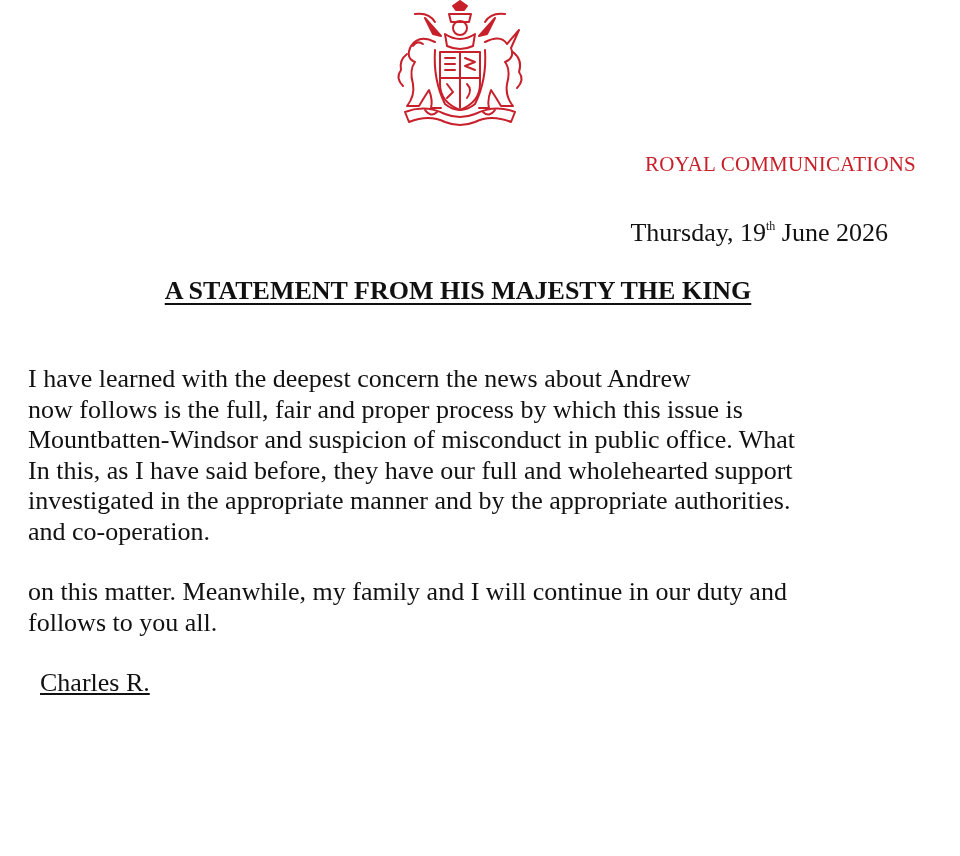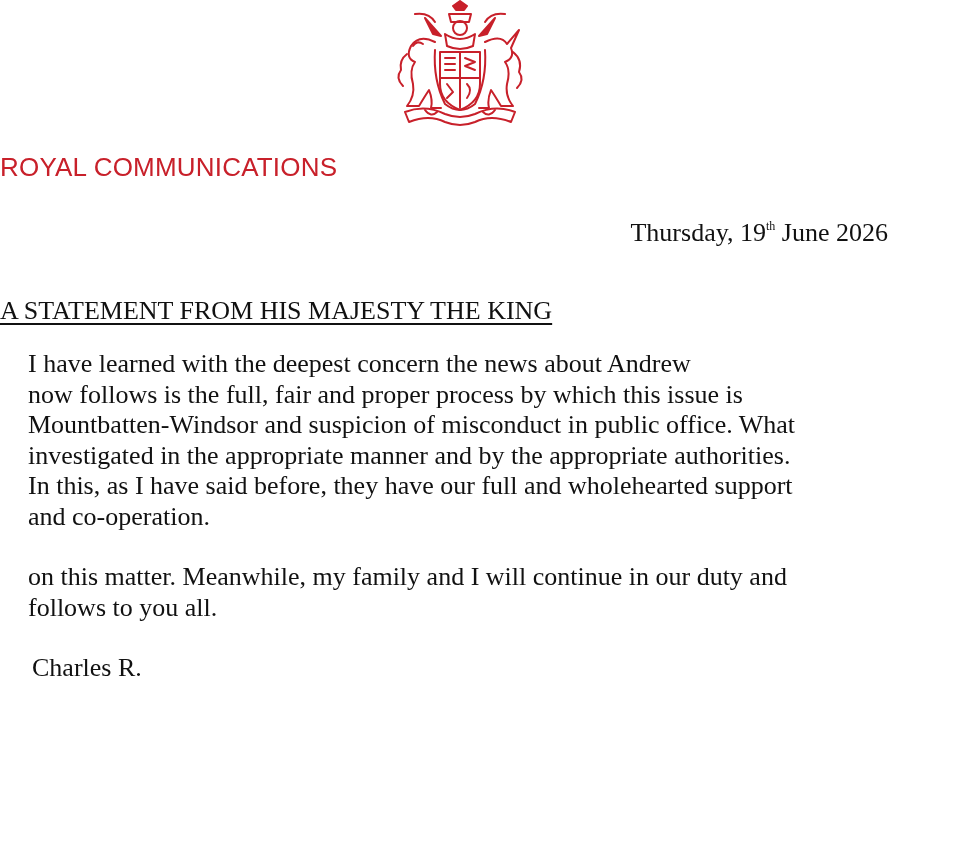--- a/index.html
+++ b/index.html
@@ -20,68 +20,70 @@
       left: 385px;
       top: 0px;
       width: 150px;
       height: 128px;
     }
     .letterhead {
       position: absolute;
       left: 0;
       width: 916px;
       top: 152px;
-      text-align: left;
-      font-family: Liberation Sans, sans-serif;
-      font-size: 26px;
+      text-align: right;
+      font-family: Liberation Serif, serif;
+      font-size: 21px;
       letter-spacing: 0.2px;
       color: var(--accent, #c8202a);
     }
     .date {
       position: absolute;
       right: 72px;
       top: 218px;
       font-size: 26px;
       color: #111;
     }
     .date sup {
       font-size: 12px;
       vertical-align: 11px;
       line-height: 0;
     }
     .title {
       position: absolute;
       left: 0;
       width: 916px;
-      top: 296px;
+      top: 276px;
+      text-align: center;
       font-size: 26px;
-      font-weight: normal;
+      font-weight: bold;
       text-decoration: underline;
       text-underline-offset: 4px;
       text-decoration-thickness: 2px;
       color: #111;
     }
     .body {
       position: absolute;
       left: 28px;
       top: 348px;
       width: 880px;
       font-size: 26px;
       line-height: 30.5px;
       color: #111;
     }
     .para {
-      margin: 1px 0 30px 0;
+      margin: 16px 0 30px 0;
     }
     .line {
       display: block;
       white-space: nowrap;
     }
     .signature {
-      margin: 4px;
+      margin: 12px;
+      text-decoration: underline;
     }
   </style>
 </head>
 <body>
 
 <svg class="crest" viewBox="0 0 150 128" xmlns="http://www.w3.org/2000/svg">
   <g fill="none" stroke="#c8202a" stroke-width="2" stroke-linecap="round" stroke-linejoin="round">
 
     <path d="M68 6 L75 1 L82 6 L79 10 L71 10 Z" fill="#c8202a"></path>
     <path d="M64 14 L86 14 L84 22 L66 22 Z"></path>
@@ -119,22 +121,22 @@
 
 <div class="date"><span>Thursday, 19</span><sup>th</sup><span> June 2026</span></div>
 
 <div class="title">A STATEMENT FROM HIS MAJESTY THE KING</div>
 
 <div class="body">
   <p class="para">
     <span class="line">I have learned with the deepest concern the news about Andrew</span>
     <span class="line">now follows is the full, fair and proper process by which this issue is</span>
     <span class="line">Mountbatten-Windsor and suspicion of misconduct in public office. What</span>
+    <span class="line">In this, as I have said before, they have our full and wholehearted support</span>
     <span class="line">investigated in the appropriate manner and by the appropriate authorities.</span>
-    <span class="line">In this, as I have said before, they have our full and wholehearted support</span>
     <span class="line">and co-operation.</span>
   </p>
   <p class="para">
     <span class="line">on this matter. Meanwhile, my family and I will continue in our duty and</span>
     <span class="line">follows to you all.</span>
   </p>
   <p class="signature">Charles R.</p>
 </div>
 
 </body></html>

